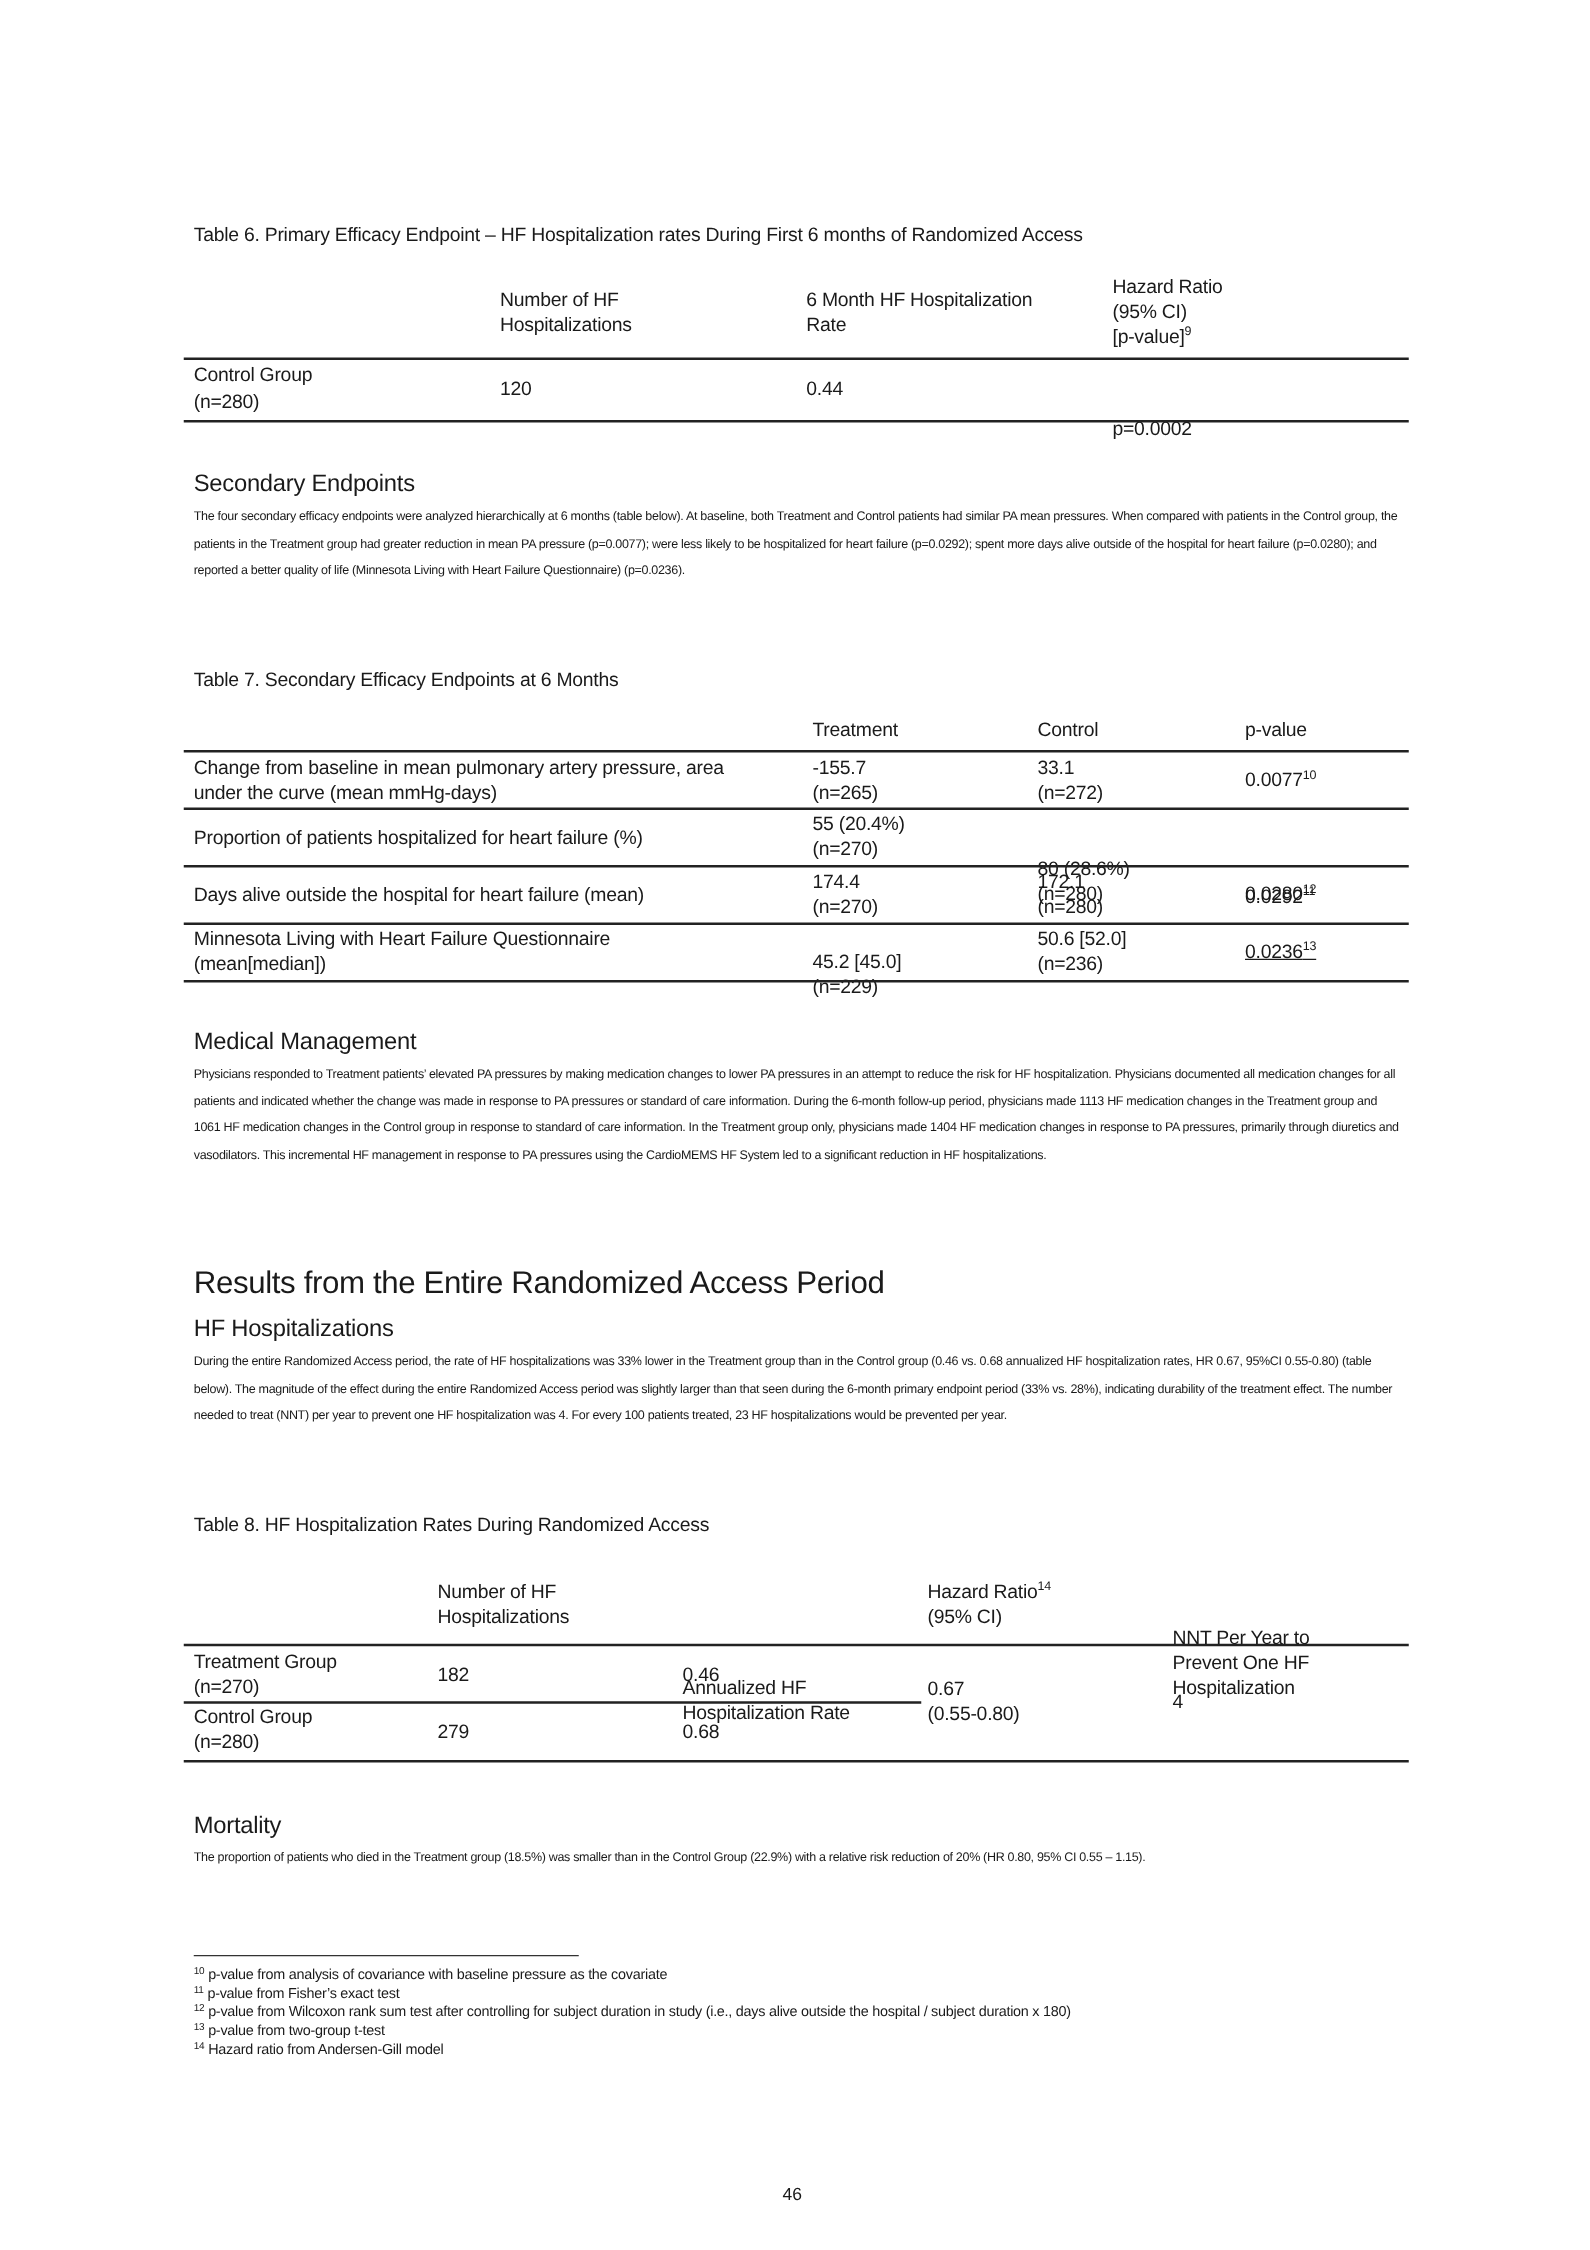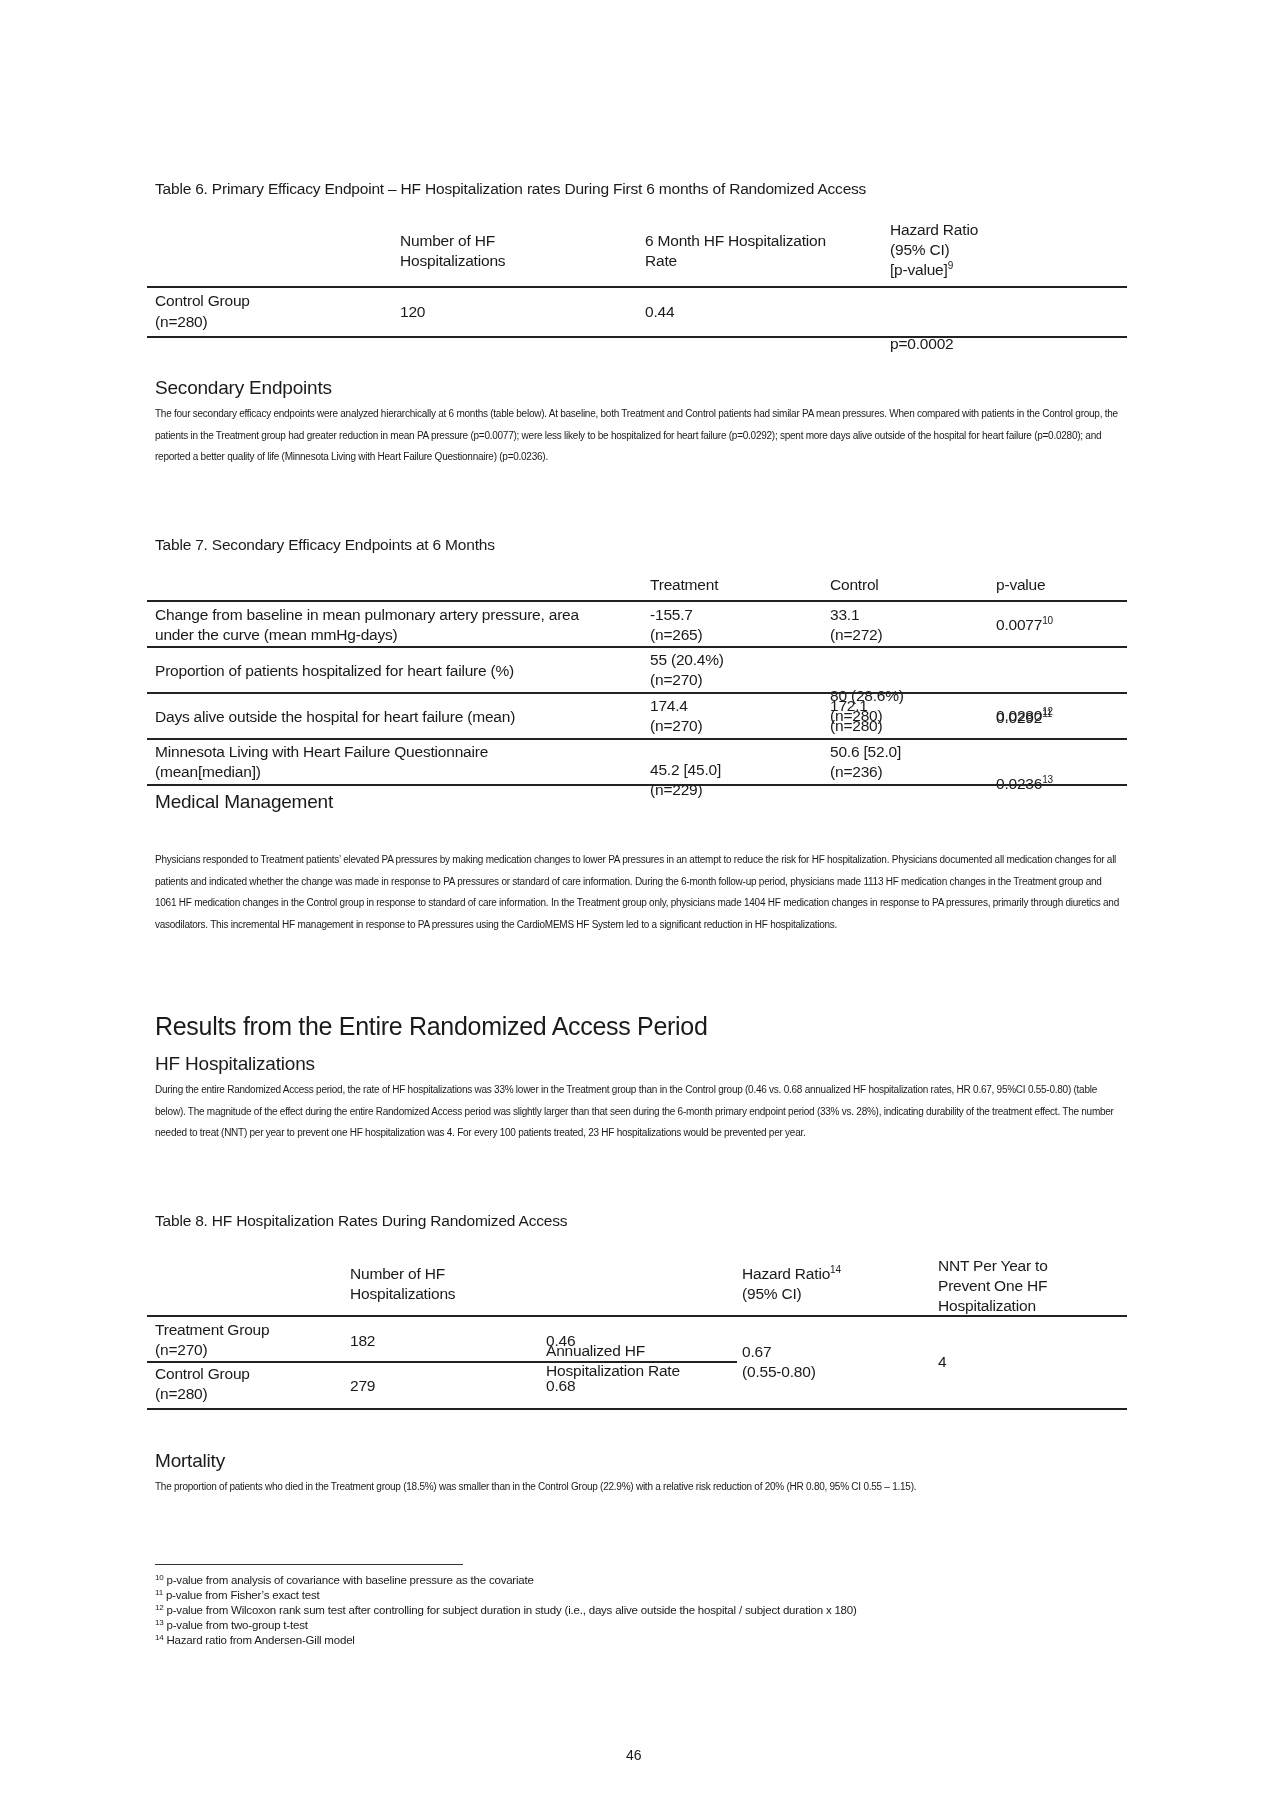--- a/index.html
+++ b/index.html
@@ -121,28 +121,28 @@
       <div>(mean[median])</div>
     </div>
     <div class="cell" style="left:650px; top:760px;">
       <div>45.2 [45.0]</div>
       <div>(n=229)</div>
     </div>
     <div class="cell" style="left:830px; top:742px;">
       <div>50.6 [52.0]</div>
       <div>(n=236)</div>
     </div>
-    <div class="cell" style="left:996px; top:774px;">
+    <div class="cell" style="left:996px; top:752px;text-decoration:underline;">
       <span>0.0236</span><sup>13</sup>
     </div>
   </div>
   <div class="rule" style="left:147px; top:784px; width:980px;"></div>
 </div>
 
-<div class="abs h3" style="top:791px;">Medical Management</div>
+<div class="abs h3" style="top:823px;">Medical Management</div>
 <div class="abs para" style="top:849px;">Physicians responded to Treatment patients’ elevated PA pressures by making medication changes to lower PA pressures in an attempt to reduce the risk for HF hospitalization. Physicians documented all medication changes for all patients and indicated whether the change was made in response to PA pressures or standard of care information. During the 6-month follow-up period, physicians made 1113 HF medication changes in the Treatment group and 1061 HF medication changes in the Control group in response to standard of care information. In the Treatment group only, physicians made 1404 HF medication changes in response to PA pressures, primarily through diuretics and vasodilators. This incremental HF management in response to PA pressures using the CardioMEMS HF System led to a significant reduction in HF hospitalizations.</div>
 
 <div class="abs h2" style="top:1012px;">Results from the Entire Randomized Access Period</div>
 <div class="abs h3" style="top:1053px;">HF Hospitalizations</div>
 <div class="abs para" style="top:1079px;">During the entire Randomized Access period, the rate of HF hospitalizations was 33% lower in the Treatment group than in the Control group (0.46 vs. 0.68 annualized HF hospitalization rates, HR 0.67, 95%CI 0.55-0.80) (table below). The magnitude of the effect during the entire Randomized Access period was slightly larger than that seen during the 6-month primary endpoint period (33% vs. 28%), indicating durability of the treatment effect. The number needed to treat (NNT) per year to prevent one HF hospitalization was 4. For every 100 patients treated, 23 HF hospitalizations would be prevented per year.</div>
 
 <div class="abs caption" style="top:1212px;">Table 8.  HF Hospitalization Rates During Randomized Access</div>
 
 <div>
   <div class="cell" style="left:350px; top:1264px;">
@@ -150,21 +150,21 @@
     <div>Hospitalizations</div>
   </div>
   <div class="cell" style="left:546px; top:1304px;margin-top:37px;">
     <div>Annualized HF</div>
     <div>Hospitalization Rate</div>
   </div>
   <div class="cell" style="left:742px; top:1264px;">
     <div><span>Hazard Ratio</span><sup>14</sup></div>
     <div>(95% CI)</div>
   </div>
-  <div class="cell" style="left:938px; top:1256px;">
+  <div class="cell" style="left:938px; top:1301px;">
     <div>NNT Per Year to</div>
     <div>Prevent One HF</div>
     <div>Hospitalization</div>
   </div>
   <div class="rule" style="left:147px; top:1315px; width:980px;"></div>
 
   <div>
     <div class="cell" style="left:155px; top:1320px;">
       <div>Treatment Group</div>
       <div>(n=270)</div>

